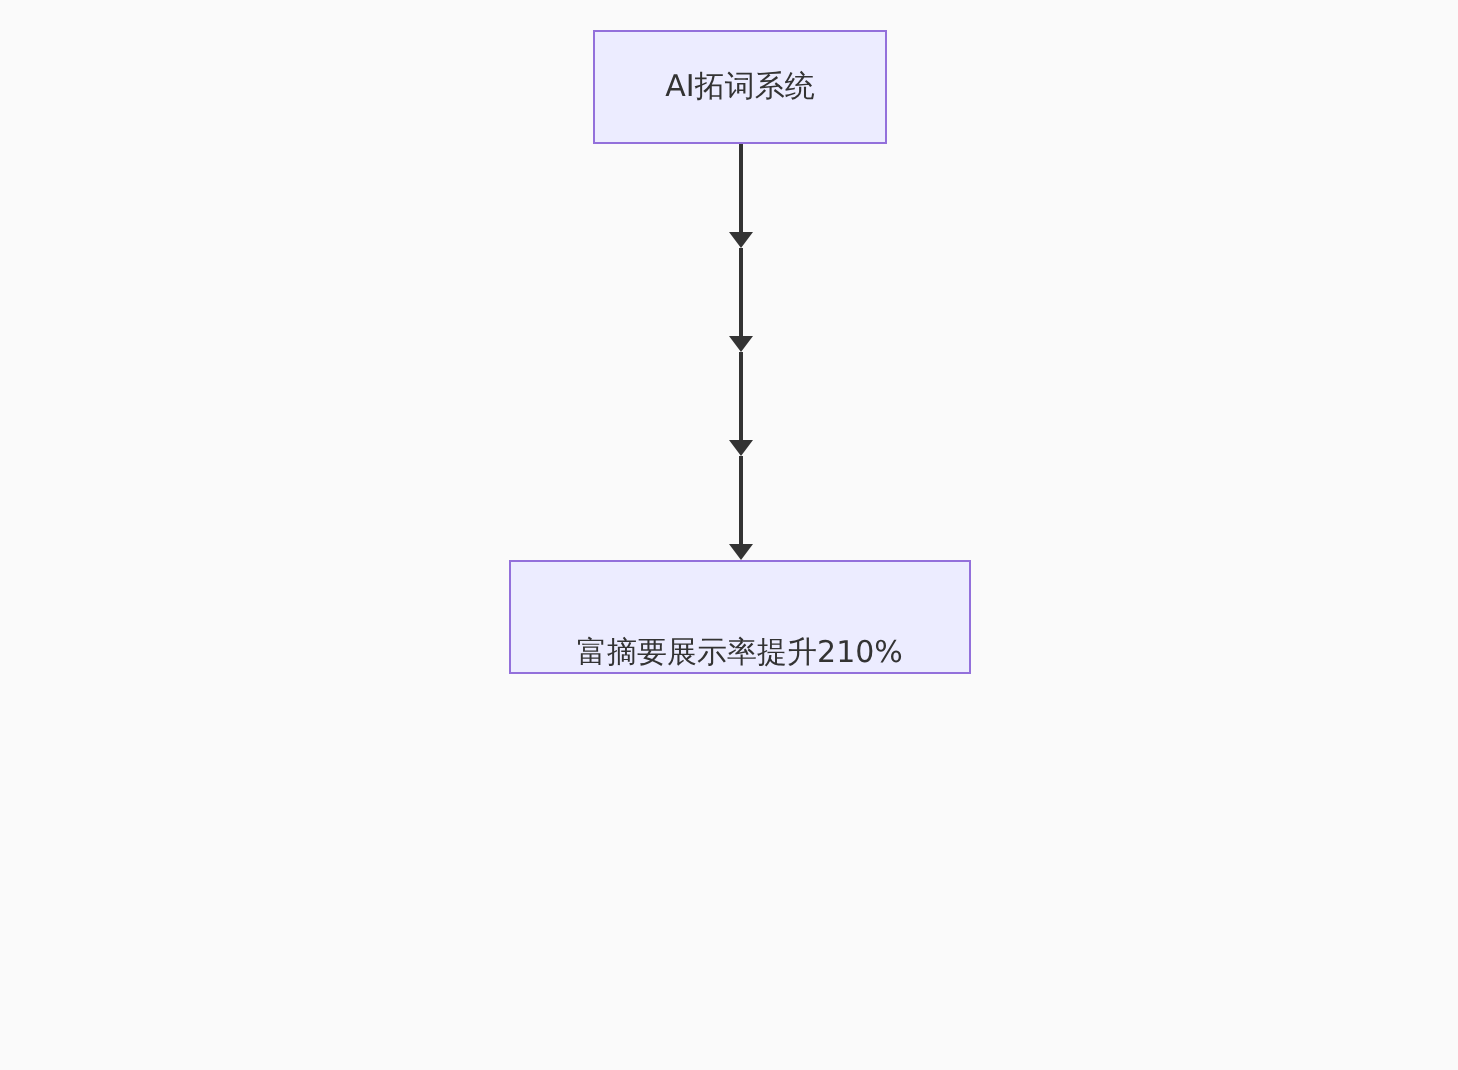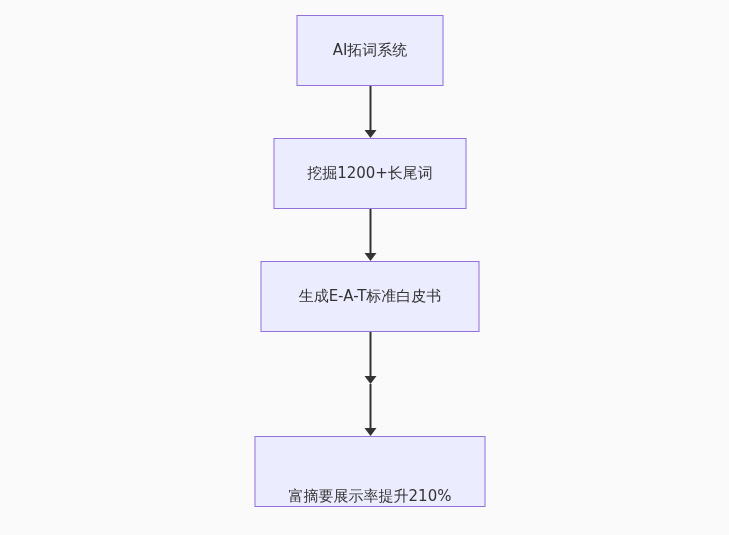--- a/index.html
+++ b/index.html
@@ -18,21 +18,21 @@
     position: absolute;
     top: 15px;
     left: 370px;
     transform: translateX(-50%);
     display: flex;
     flex-direction: column;
     align-items: center;
   }
   .node {
     box-sizing: border-box;
-    height: 71px;
+    height: 57px;
     background: #ECECFF;
     border: 1.5px solid #9370DB;
     color: #333333;
     font-size: 15px;
     display: flex;
     align-items: center;
     justify-content: center;
     white-space: nowrap;
     text-align: center;
   }
@@ -69,32 +69,26 @@
 
   <div class="node n1">
     <span>AI拓词系统</span>
   </div>
 
   <div class="arrow">
     <div class="arrow-line"></div>
     <div class="arrow-head"></div>
   </div>
 
-  <div class="node n2">
-    <span>挖掘1200+长尾词</span>
-  </div>
 
   <div class="arrow">
     <div class="arrow-line"></div>
     <div class="arrow-head"></div>
   </div>
 
-  <div class="node n3">
-    <span>生成E-A-T标准白皮书</span>
-  </div>
 
   <div class="arrow">
     <div class="arrow-line"></div>
     <div class="arrow-head"></div>
   </div>
 
 
   <div class="arrow">
     <div class="arrow-line"></div>
     <div class="arrow-head"></div>

